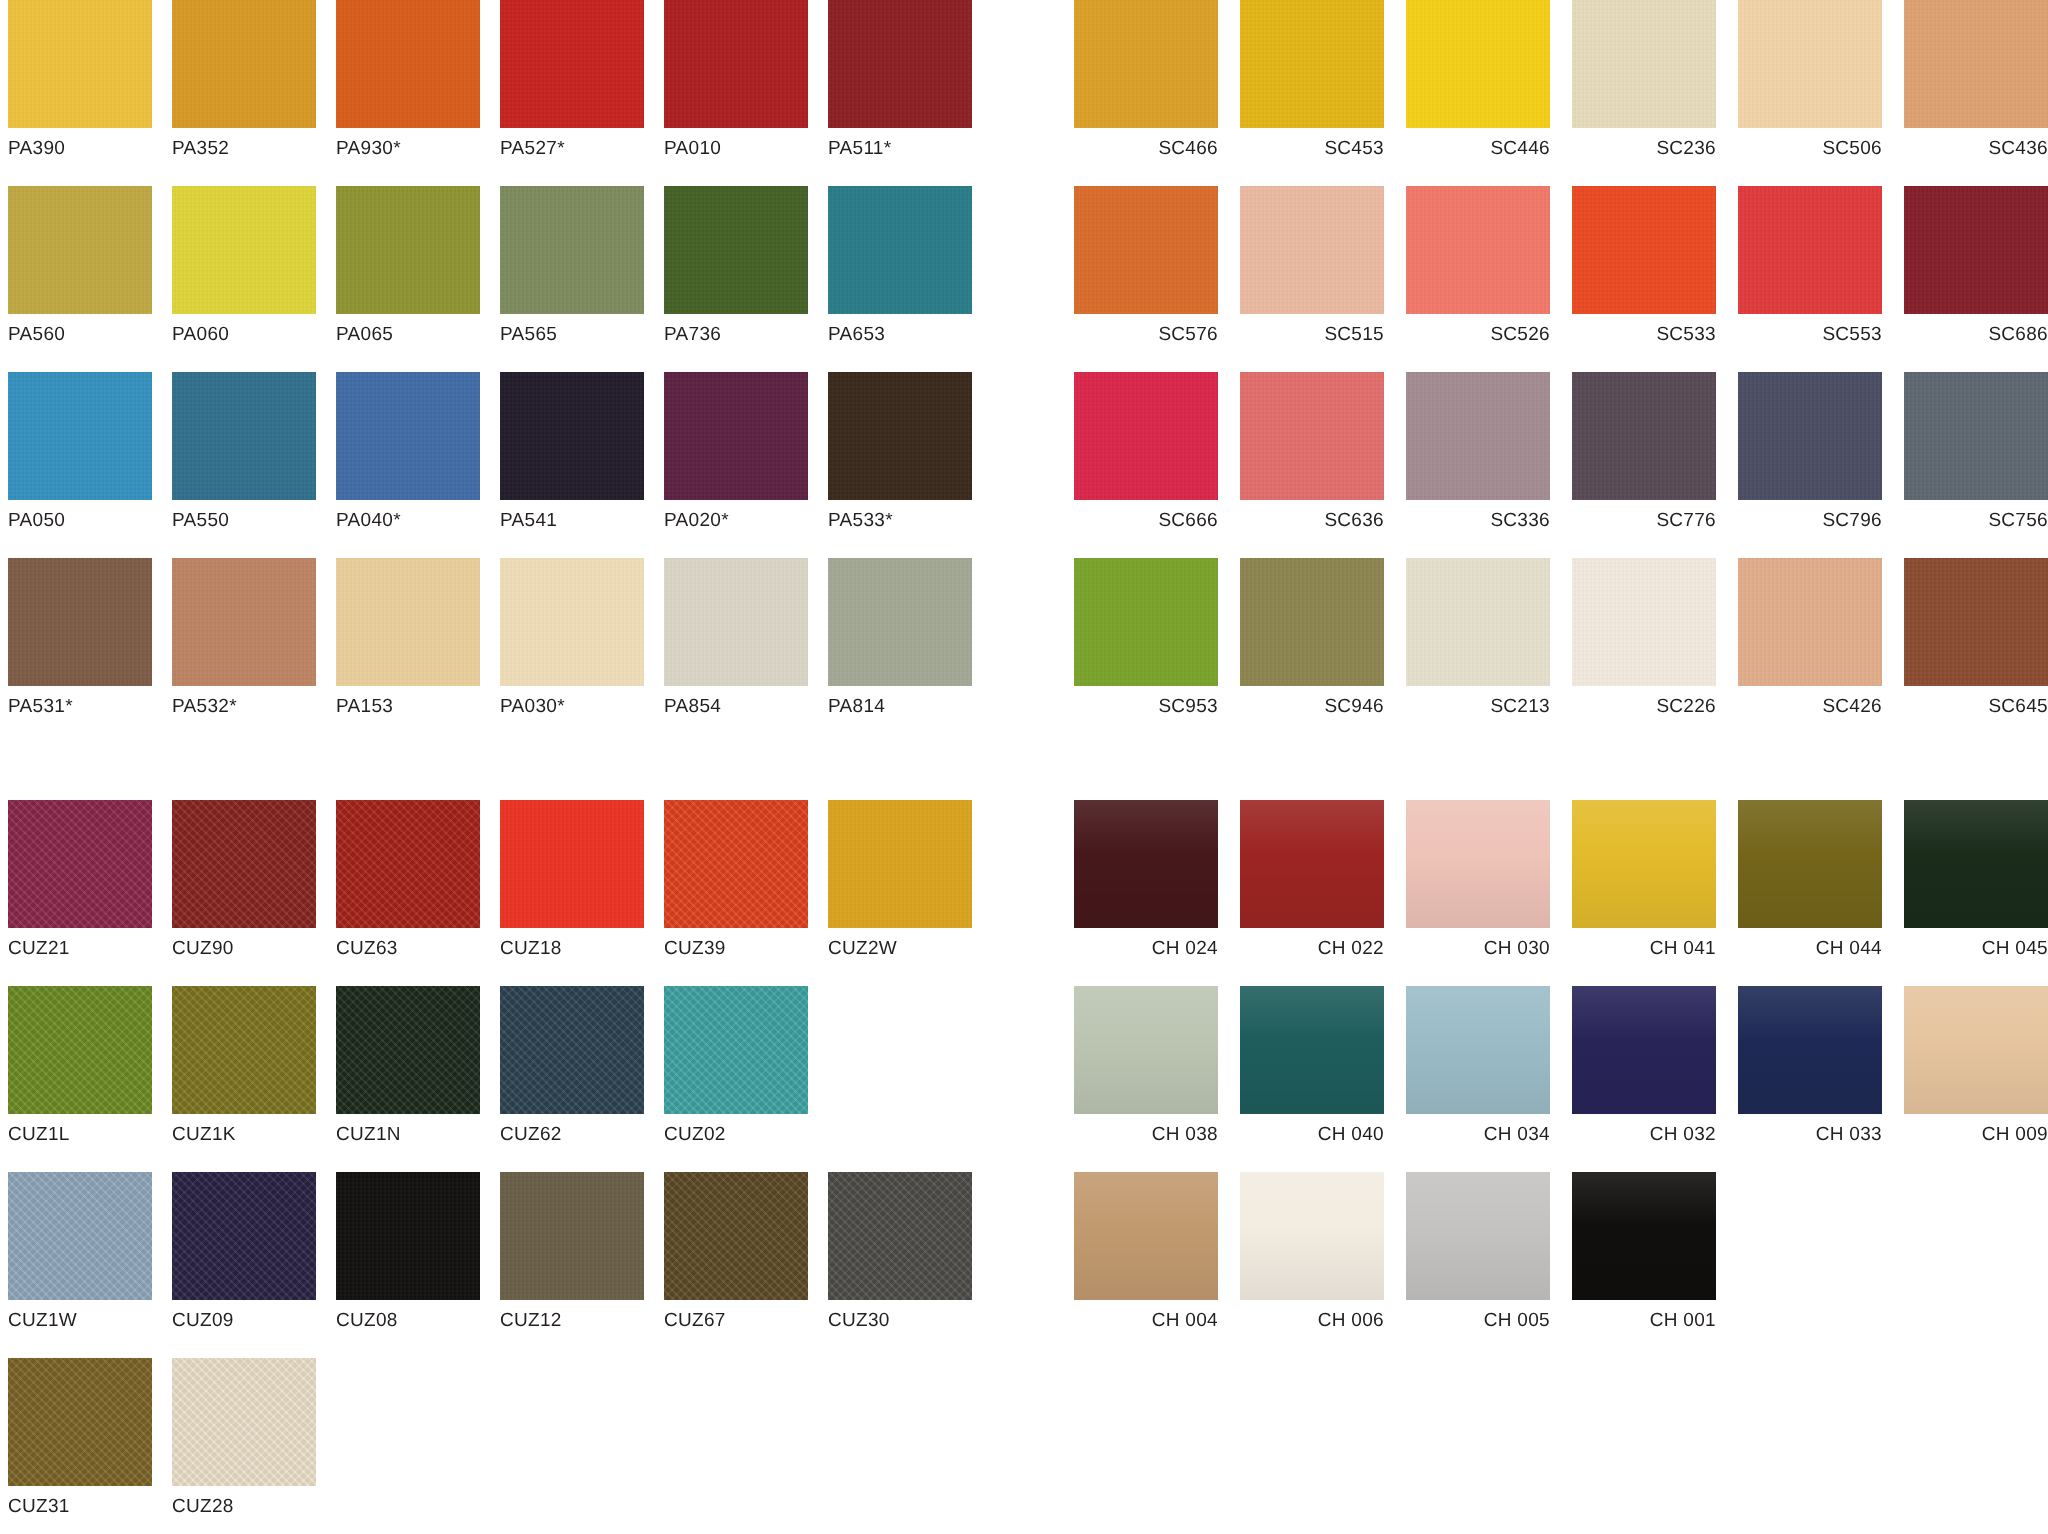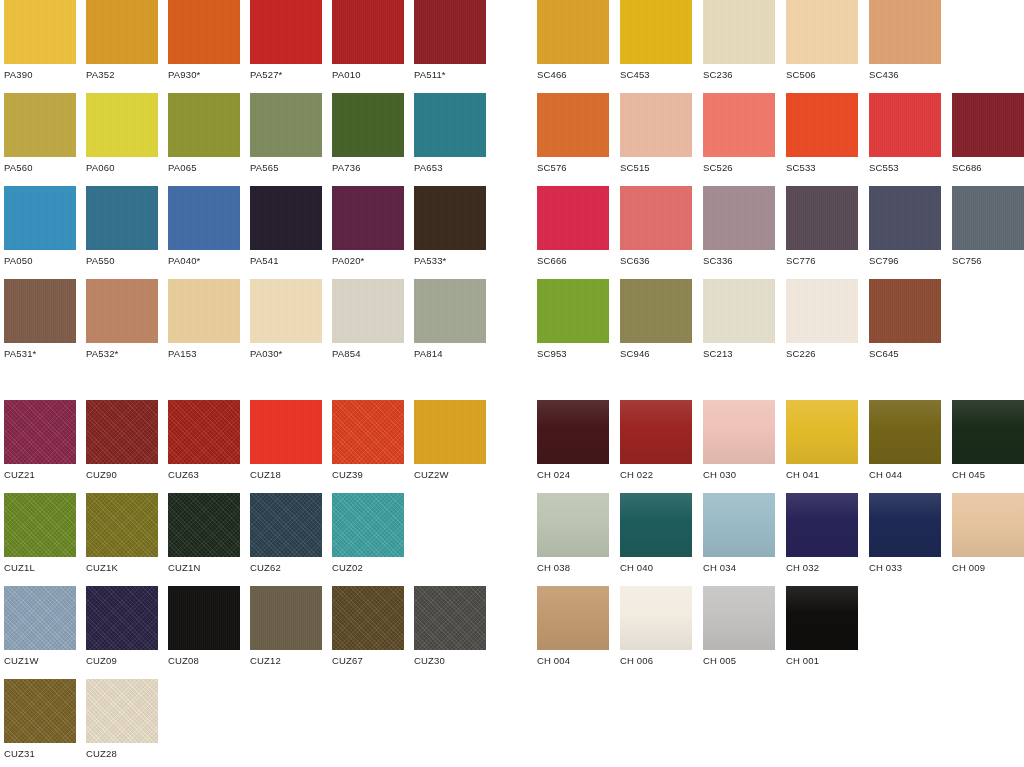--- a/index.html
+++ b/index.html
@@ -20,21 +20,21 @@
     width: 895px;
     height: 767px;
   }
 
   
   .column {
     position: absolute;
     top: 0;
   }
   .column.left  { left: 4px;   width: 500px; }
-  .column.right { left: 537px; width: 487px; }
+  .column.right { left: 537px; width: 487px; text-align: right; }
 
   
   .swatch-group {
     display: block;
   }
   .swatch-group.group-gap {
     margin-top: 28px;
   }
 
   .swatch-row {
@@ -314,20 +314,24 @@
         <div class="swatch-row">
           <div class="swatch-cell">
             <div class="swatch-chip tex-plain" style="background-color: rgb(219, 160, 40);"></div>
             <span class="swatch-label">SC466</span>
           </div>
           <div class="swatch-cell">
             <div class="swatch-chip tex-plain" style="background-color: rgb(227, 181, 24);"></div>
             <span class="swatch-label">SC453</span>
           </div>
           <div class="swatch-cell">
+            <div class="swatch-chip tex-plain" style="background-color: rgb(244, 207, 23);"></div>
+            <span class="swatch-label">SC446</span>
+          </div>
+          <div class="swatch-cell">
             <div class="swatch-chip tex-plain" style="background-color: rgb(230, 220, 188);"></div>
             <span class="swatch-label">SC236</span>
           </div>
           <div class="swatch-cell">
             <div class="swatch-chip tex-plain" style="background-color: rgb(242, 211, 169);"></div>
             <span class="swatch-label">SC506</span>
           </div>
           <div class="swatch-cell">
             <div class="swatch-chip tex-plain" style="background-color: rgb(222, 161, 113);"></div>
             <span class="swatch-label">SC436</span>
@@ -394,20 +398,24 @@
             <div class="swatch-chip tex-plain" style="background-color: rgb(140, 133, 80);"></div>
             <span class="swatch-label">SC946</span>
           </div>
           <div class="swatch-cell">
             <div class="swatch-chip tex-plain" style="background-color: rgb(229, 223, 205);"></div>
             <span class="swatch-label">SC213</span>
           </div>
           <div class="swatch-cell">
             <div class="swatch-chip tex-plain" style="background-color: rgb(242, 233, 222);"></div>
             <span class="swatch-label">SC226</span>
+          </div>
+          <div class="swatch-cell">
+            <div class="swatch-chip tex-plain" style="background-color: rgb(224, 173, 139);"></div>
+            <span class="swatch-label">SC426</span>
           </div>
           <div class="swatch-cell">
             <div class="swatch-chip tex-plain" style="background-color: rgb(139, 76, 51);"></div>
             <span class="swatch-label">SC645</span>
           </div>
         </div>
       </div>
       <div class="swatch-group group-gap">
         <div class="swatch-row">
           <div class="swatch-cell">

